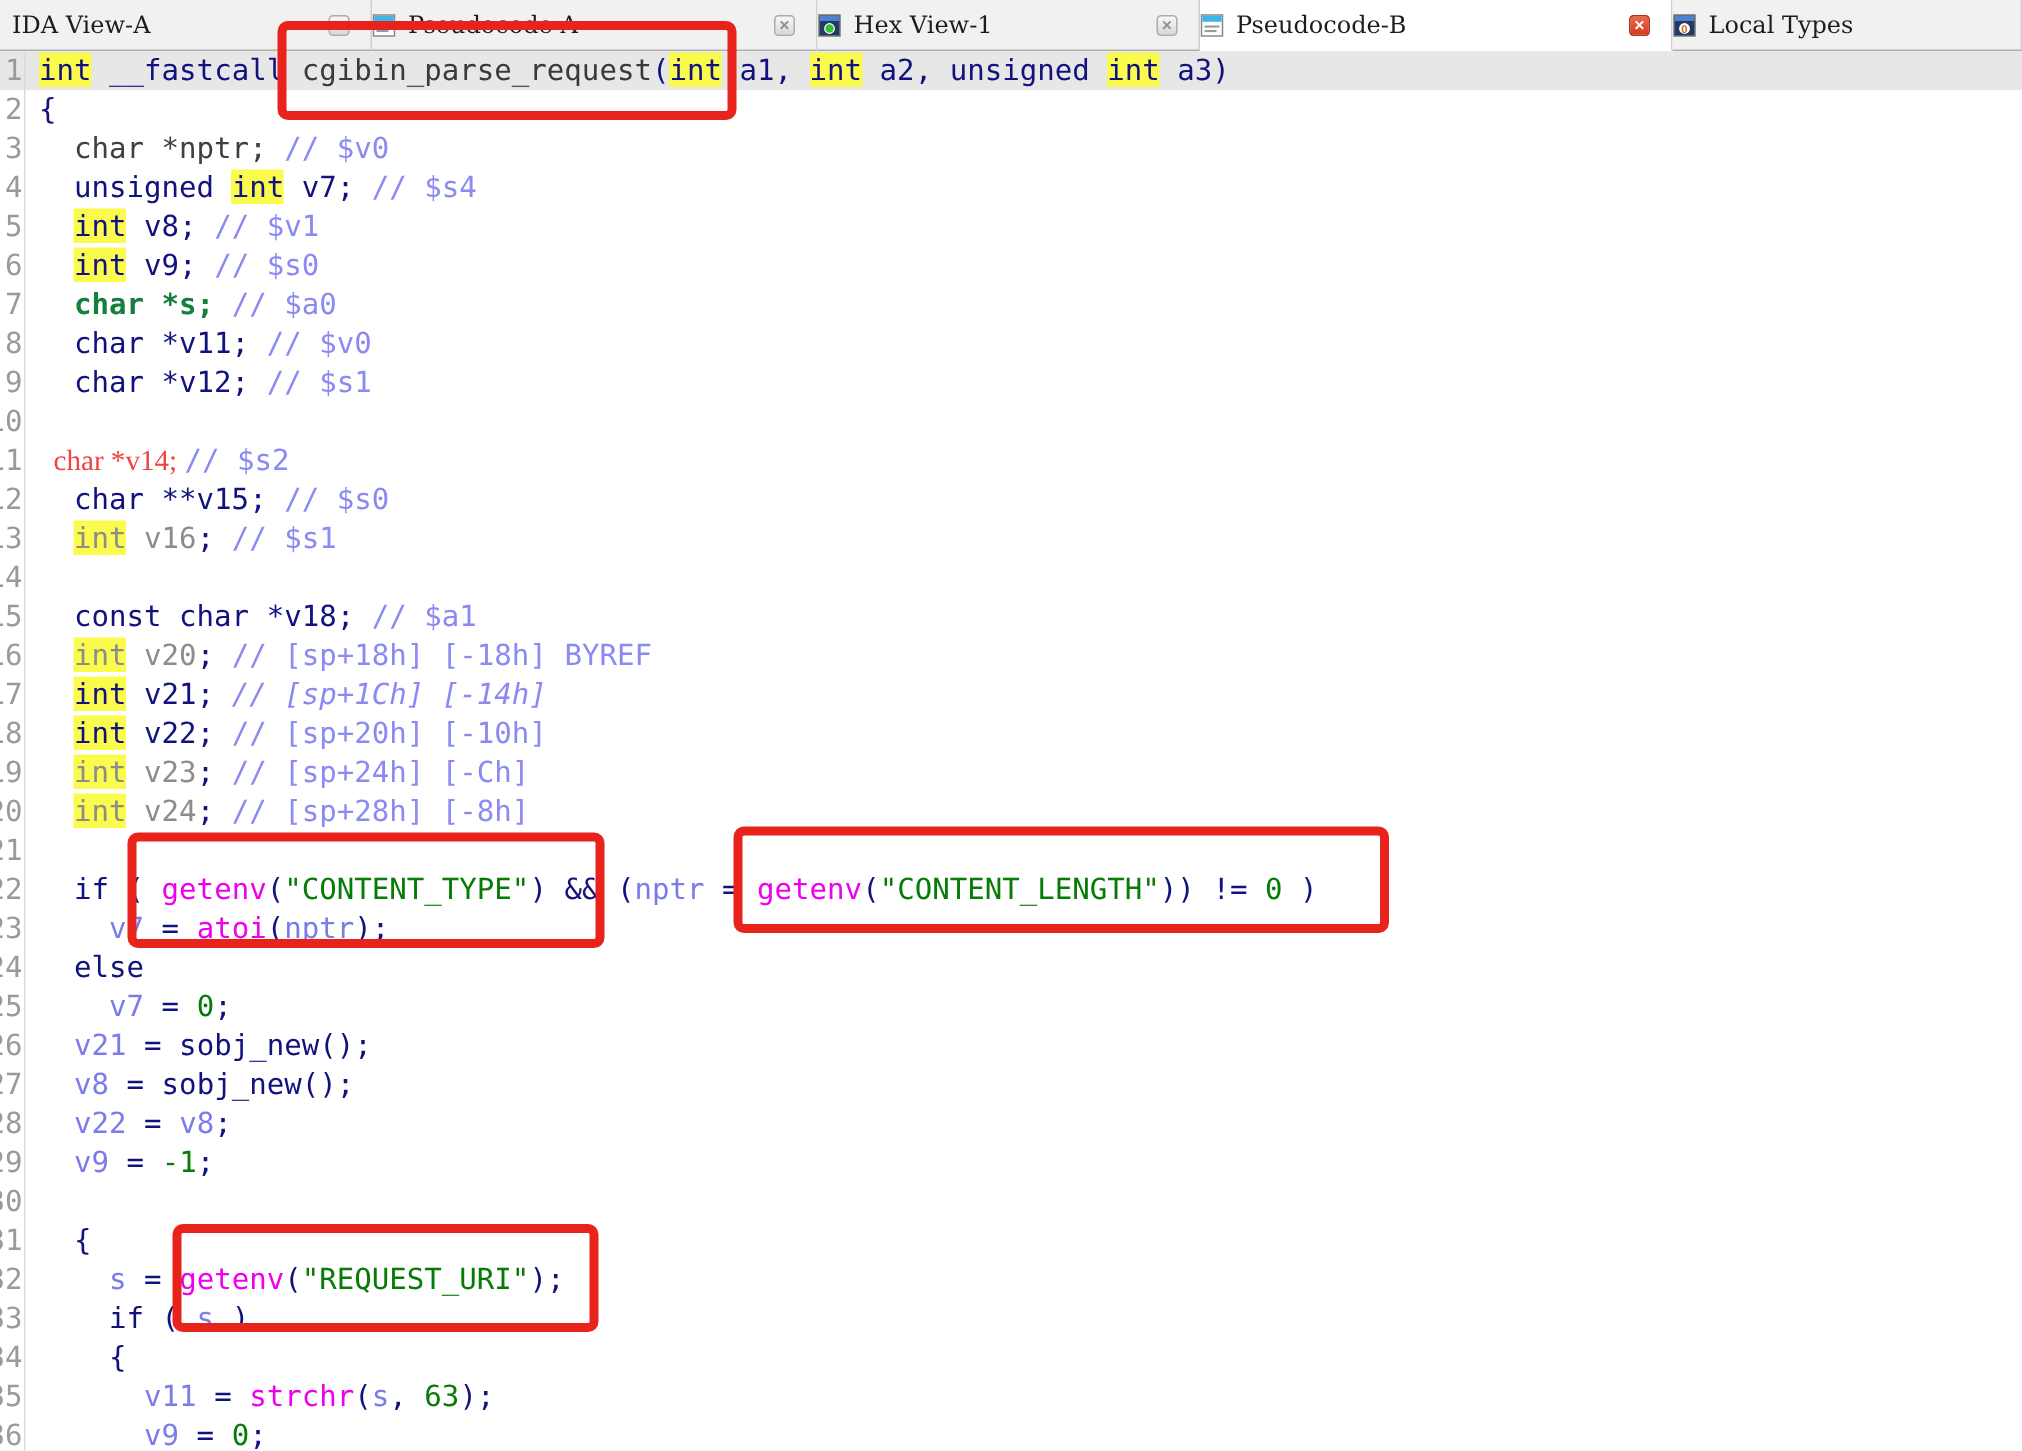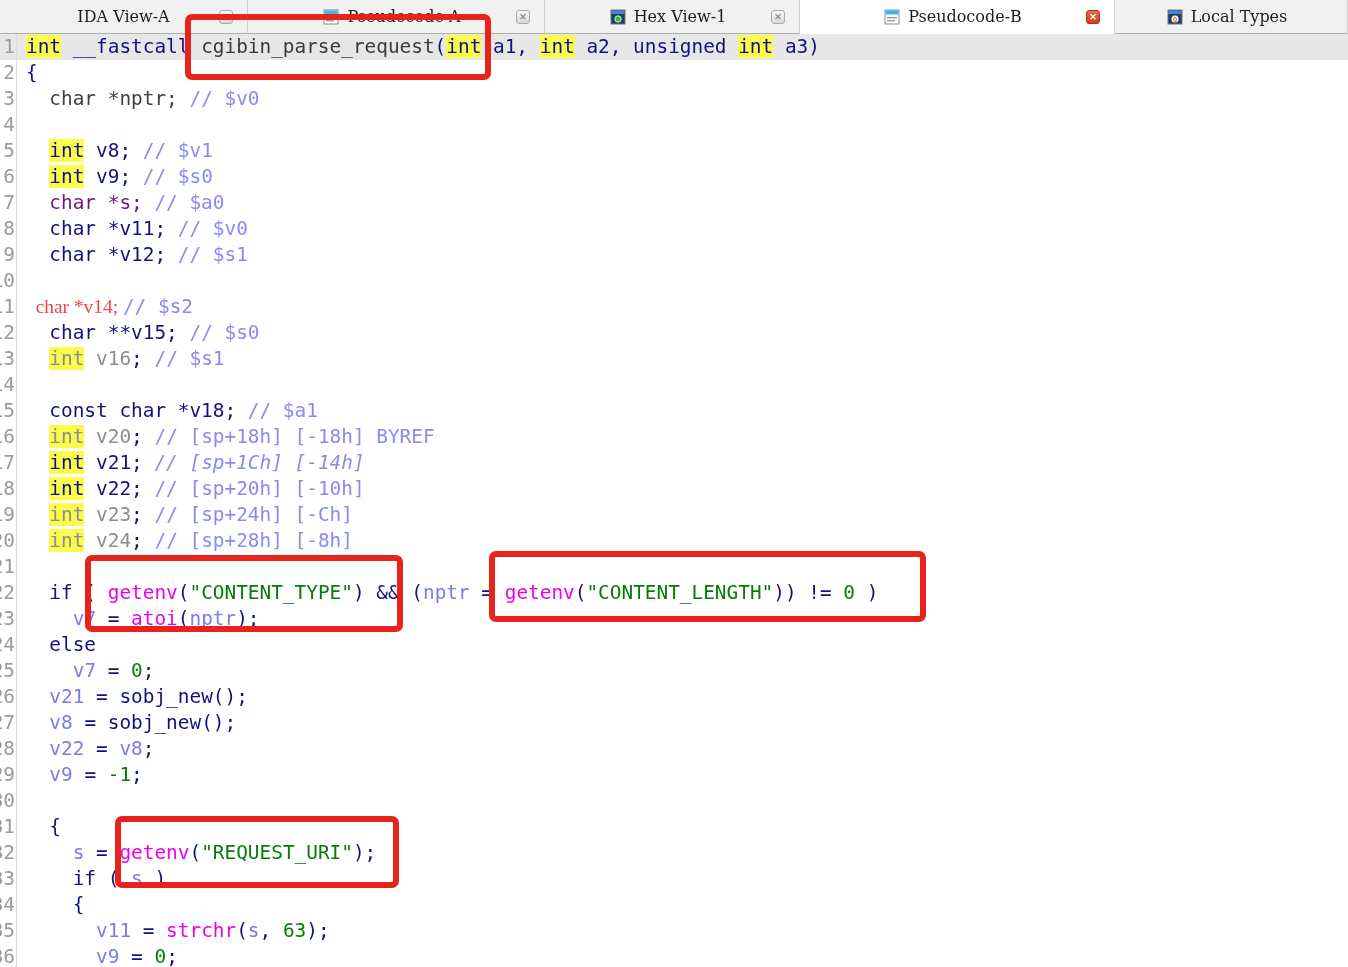--- a/index.html
+++ b/index.html
@@ -1,21 +1,21 @@
 <!DOCTYPE html>
 <html><head>
 <meta charset="utf-8">
 <style>
   html,body{margin:0;padding:0;background:#fff;}
   body{width:1348px;height:967px;overflow:hidden;position:relative;
        font-family:"Liberation Sans",sans-serif;}
 
   
   .tabbar{display:flex;width:1348px;height:34px;background:#f2f2f2;}
-  .tab{position:relative;display:flex;align-items:center;justify-content:center;
+  .tab{position:relative;display:flex;align-items:center;
        box-sizing:border-box;height:34px;border-bottom:1px solid #b0b0b0;
        border-right:1px solid #cfcfcf;background:#f1f1f1;cursor:default;}
   .tab.active{background:#ffffff;border-bottom-color:#ffffff;}
   .tab .lbl{font-family:"DejaVu Serif","Liberation Serif",serif;font-size:16px;
             color:#1c1c1c;white-space:nowrap;margin:0 8px;}
   .tab .ticon{width:16px;height:16px;flex:0 0 16px;}
   .closebox{position:absolute;right:14px;top:10px;width:14px;height:14px;
             border-radius:3px;font-size:9px;line-height:12px;text-align:center;
             font-weight:bold;box-sizing:border-box;}
   .closebox.gray{background:linear-gradient(#f7f7f7,#d8d8d8);
@@ -80,24 +80,24 @@
           <circle cx="8" cy="10" r="3.6" fill="#ffffff"></circle>
           <text x="8" y="12.7" text-anchor="middle" font-size="7.5" font-weight="bold" fill="#d07010">0</text>
         </svg></span>
       <span class="lbl">Local Types</span>
     </div>
   </div>
 <div class="codearea">
     <div class="row" style="background: rgb(231, 231, 231);"><span class="ln" style="color: rgb(154, 154, 154);">1</span><span class="codetext"><span style="color: rgb(18, 18, 127); background: rgb(251, 251, 78);">int</span><span style="color: rgb(18, 18, 127);"> __fastcall </span><span style="color: rgb(58, 58, 58);">cgibin_parse_request</span><span style="color: rgb(18, 18, 127);">(</span><span style="color: rgb(18, 18, 127); background: rgb(251, 251, 78);">int</span><span style="color: rgb(18, 18, 127);"> a1, </span><span style="color: rgb(18, 18, 127); background: rgb(251, 251, 78);">int</span><span style="color: rgb(18, 18, 127);"> a2, unsigned </span><span style="color: rgb(18, 18, 127); background: rgb(251, 251, 78);">int</span><span style="color: rgb(18, 18, 127);"> a3)</span></span></div>
     <div class="row"><span class="ln" style="color: rgb(154, 154, 154);">2</span><span class="codetext"><span style="color: rgb(18, 18, 127);">{</span></span></div>
     <div class="row"><span class="ln" style="color: rgb(154, 154, 154);">3</span><span class="codetext"><span style="color: #404040;">  char *nptr; </span><span style="color: rgb(138, 138, 242);">// $v0</span></span></div>
-    <div class="row"><span class="ln" style="color: rgb(154, 154, 154);">4</span></div>
+    <div class="row"><span class="ln" style="color: rgb(154, 154, 154);">4</span><span class="codetext"><span style="color: rgb(18, 18, 127);">  unsigned </span><span style="color: rgb(18, 18, 127); background: rgb(251, 251, 78);">int</span><span style="color: rgb(18, 18, 127);"> v7; </span><span style="color: rgb(138, 138, 242);">// $s4</span></span></div>
     <div class="row"><span class="ln" style="color: rgb(154, 154, 154);">5</span><span class="codetext"><span style="color: rgb(18, 18, 127);">  </span><span style="color: rgb(18, 18, 127); background: rgb(251, 251, 78);">int</span><span style="color: rgb(18, 18, 127);"> v8; </span><span style="color: rgb(138, 138, 242);">// $v1</span></span></div>
     <div class="row"><span class="ln" style="color: rgb(154, 154, 154);">6</span><span class="codetext"><span style="color: rgb(18, 18, 127);">  </span><span style="color: rgb(18, 18, 127); background: rgb(251, 251, 78);">int</span><span style="color: rgb(18, 18, 127);"> v9; </span><span style="color: rgb(138, 138, 242);">// $s0</span></span></div>
-    <div class="row"><span class="ln" style="color: rgb(154, 154, 154);">7</span><span class="codetext"><span style="color: #701a75;">  char *s; </span><span style="color: rgb(138, 138, 242);">// $a0</span></span></div>
+    <div class="row"><span class="ln" style="color: rgb(154, 154, 154);">7</span><span class="codetext"><span style="color: #15803d; font-weight: bold;">  char *s; </span><span style="color: rgb(138, 138, 242);">// $a0</span></span></div>
     <div class="row"><span class="ln" style="color: rgb(154, 154, 154);">8</span><span class="codetext"><span style="color: rgb(18, 18, 127);">  char *v11; </span><span style="color: rgb(138, 138, 242);">// $v0</span></span></div>
     <div class="row"><span class="ln" style="color: rgb(154, 154, 154);">9</span><span class="codetext"><span style="color: rgb(18, 18, 127);">  char *v12; </span><span style="color: rgb(138, 138, 242);">// $s1</span></span></div>
     <div class="row"><span class="ln" style="color: rgb(154, 154, 154);">10</span></div>
     <div class="row"><span class="ln" style="color: rgb(154, 154, 154);">11</span><span class="codetext"><span style="color: #ef4444; font-family: Liberation Serif, serif;">  char *v14; </span><span style="color: rgb(138, 138, 242);">// $s2</span></span></div>
     <div class="row"><span class="ln" style="color: rgb(154, 154, 154);">12</span><span class="codetext"><span style="color: rgb(18, 18, 127);">  char **v15; </span><span style="color: rgb(138, 138, 242);">// $s0</span></span></div>
     <div class="row"><span class="ln" style="color: rgb(154, 154, 154);">13</span><span class="codetext"><span style="color: rgb(18, 18, 127);">  </span><span style="color: rgb(140, 140, 140); background: rgb(251, 251, 78);">int</span><span style="color: rgb(140, 140, 140);"> v16</span><span style="color: rgb(18, 18, 127);">; </span><span style="color: rgb(138, 138, 242);">// $s1</span></span></div>
     <div class="row"><span class="ln" style="color: rgb(154, 154, 154);">14</span></div>
     <div class="row"><span class="ln" style="color: rgb(154, 154, 154);">15</span><span class="codetext"><span style="color: rgb(18, 18, 127);">  const char *v18; </span><span style="color: rgb(138, 138, 242);">// $a1</span></span></div>
     <div class="row"><span class="ln" style="color: rgb(154, 154, 154);">16</span><span class="codetext"><span style="color: rgb(18, 18, 127);">  </span><span style="color: rgb(140, 140, 140); background: rgb(251, 251, 78);">int</span><span style="color: rgb(140, 140, 140);"> v20</span><span style="color: rgb(18, 18, 127);">; </span><span style="color: rgb(138, 138, 242);">// [sp+18h] [-18h] BYREF</span></span></div>
     <div class="row"><span class="ln" style="color: rgb(154, 154, 154);">17</span><span class="codetext"><span style="color: rgb(18, 18, 127);">  </span><span style="color: rgb(18, 18, 127); background: rgb(251, 251, 78);">int</span><span style="color: rgb(18, 18, 127);"> v21; </span><span style="color: rgb(138, 138, 242); font-style: italic;">// [sp+1Ch] [-14h]</span></span></div>

